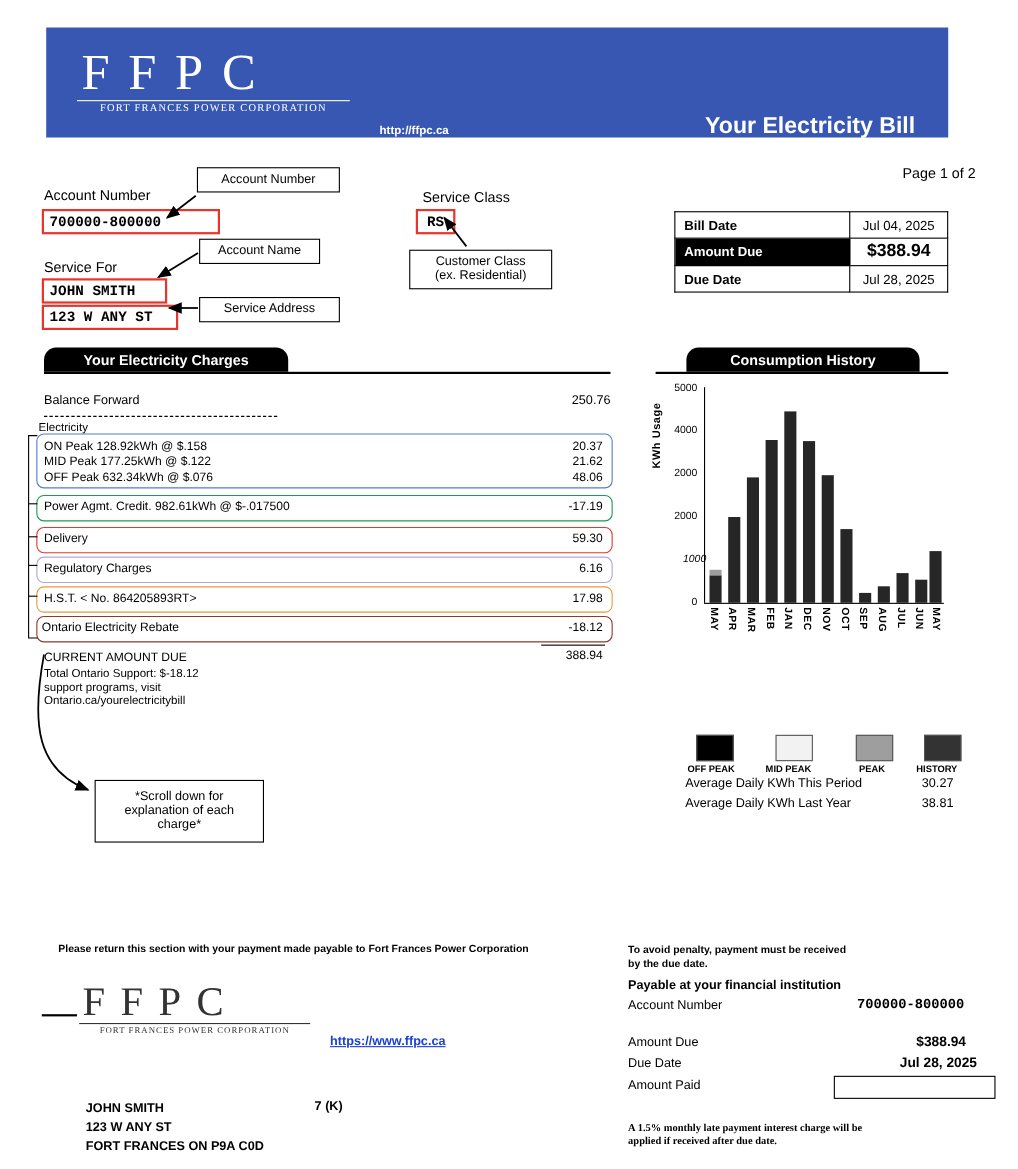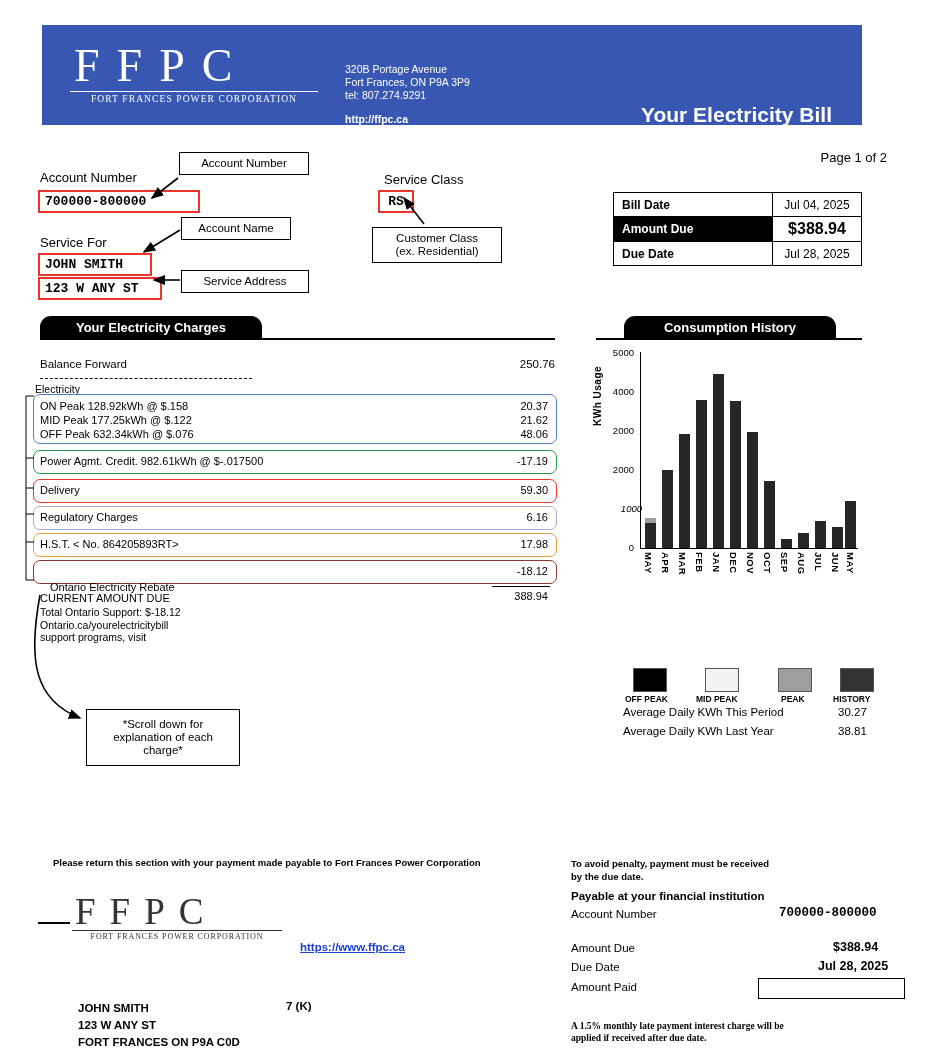--- a/index.html
+++ b/index.html
@@ -80,25 +80,20 @@
 </style>
 </head>
 <body>
 
 <div class="page">
 
   <div class="banner">
     <div class="banner-logo">
       <div class="ffpc-big">FFPC</div>
       <div class="ffpc-sub">FORT FRANCES POWER CORPORATION</div>
-    </div>
-    <div class="banner-addr">
-      <div>320B Portage Avenue</div>
-      <div>Fort Frances, ON  P9A 3P9</div>
-      <div>tel: 807.274.9291</div>
     </div>
     <div class="banner-url">http://ffpc.ca</div>
     <div class="banner-title">Your Electricity Bill</div>
   </div>
 
   <div class="page-num">Page 1 of 2</div>
 
   <div class="lbl" style="left:40px;top:170px;">Account  Number</div>
   <div class="boxval" style="left:38px;top:190px;width:148px;">700000-800000</div>
 
@@ -190,31 +185,31 @@
 
   <div class="ch" style="left:40px;top:484px;">Delivery</div>
   <div class="chr" style="left:450px;top:484px;width:98px;">59.30</div>
 
   <div class="ch" style="left:40px;top:511px;">Regulatory  Charges</div>
   <div class="chr" style="left:450px;top:511px;width:98px;">6.16</div>
 
   <div class="ch" style="left:40px;top:538px;">H.S.T.  &lt;  No.  864205893RT&gt;</div>
   <div class="chr" style="left:450px;top:538px;width:98px;">17.98</div>
 
-  <div class="ch" style="left:50px;top:565px;margin-top:16px;">Ontario  Electricity  Rebate</div>
+  <div class="ch" style="left:38px;top:565px;">Ontario  Electricity  Rebate</div>
   <div class="chr" style="left:450px;top:565px;width:98px;">-18.12</div>
 
   <div class="solidline" style="left:492px;top:586px;width:58px;"></div>
   <div class="ch" style="left:40px;top:592px;font-size:11px;">CURRENT AMOUNT DUE</div>
   <div class="chr" style="left:450px;top:590px;width:98px;">388.94</div>
 
   <div class="small-note" style="left:40px;top:606px;width:320px;">
     <div>Total Ontario Support: $-18.12</div>
+    <div>support programs, visit</div>
     <div>Ontario.ca/yourelectricitybill</div>
-    <div>support programs, visit</div>
   </div>
 
   <div class="tab" style="left:624px;top:316px;width:212px;">Consumption History</div>
   <div class="tab-rule" style="left:596px;top:338px;width:266px;"></div>
 
   <div class="chart">
     <div class="ylab">KWh Usage</div>
     <div class="yt" style="left:8px;top:-5px;">5000</div>
     <div class="yt" style="left:8px;top:34px;">4000</div>
     <div class="yt" style="left:8px;top:73px;">2000</div>

